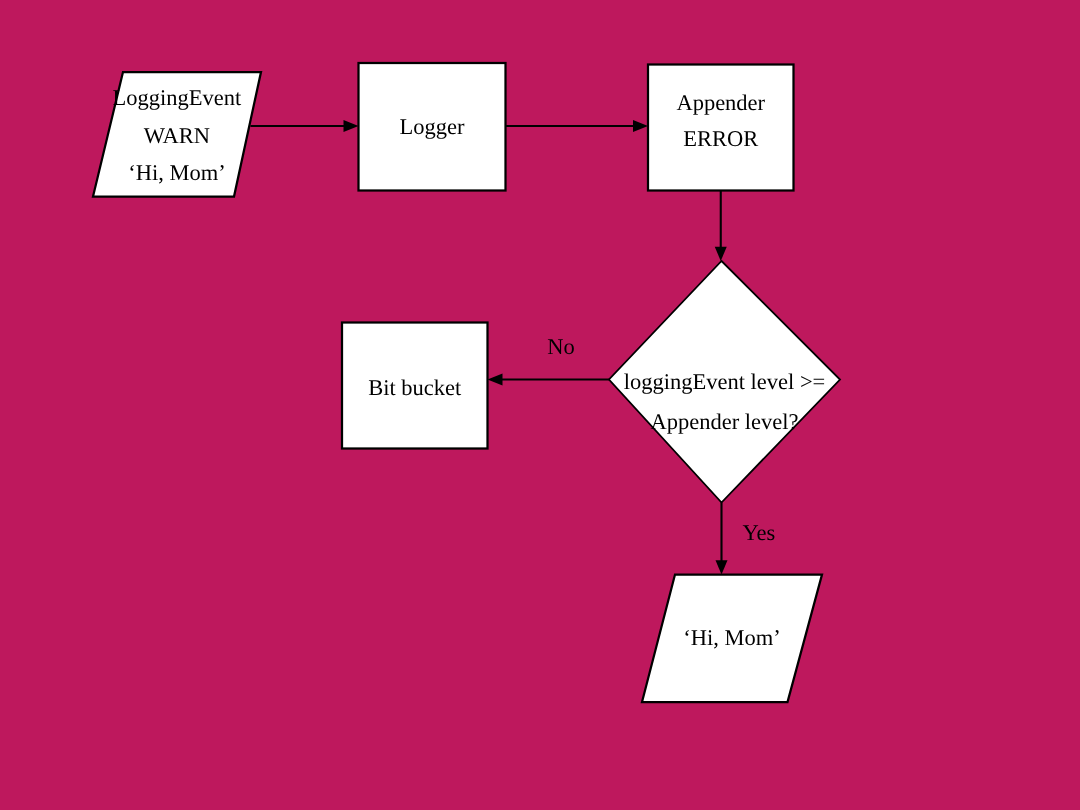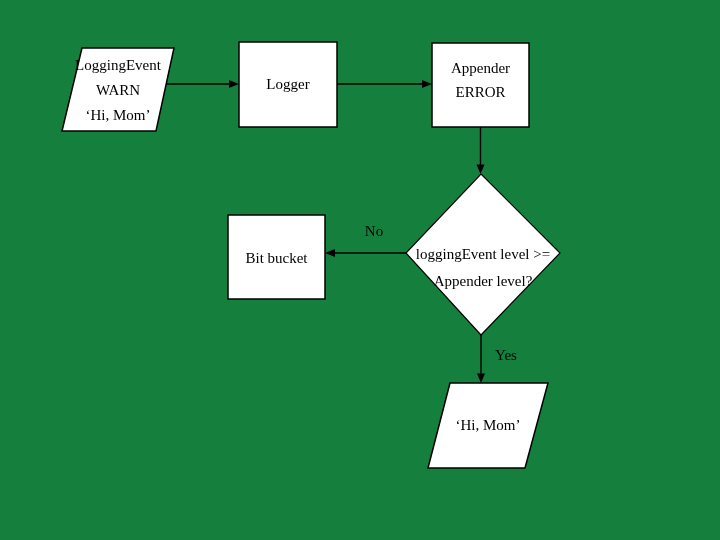--- a/index.html
+++ b/index.html
@@ -4,21 +4,21 @@
 <style>
   html, body {
     margin: 0;
     padding: 0;
     background: #ffffff;
   }
   .canvas {
     position: relative;
     width: 720px;
     height: 540px;
-    background: #15803d;
+    background: #be185d;
     overflow: hidden;
   }
   svg {
     display: block;
   }
   .node-shape {
     fill: #ffffff;
     stroke: #000000;
     stroke-width: 1.5;
   }

